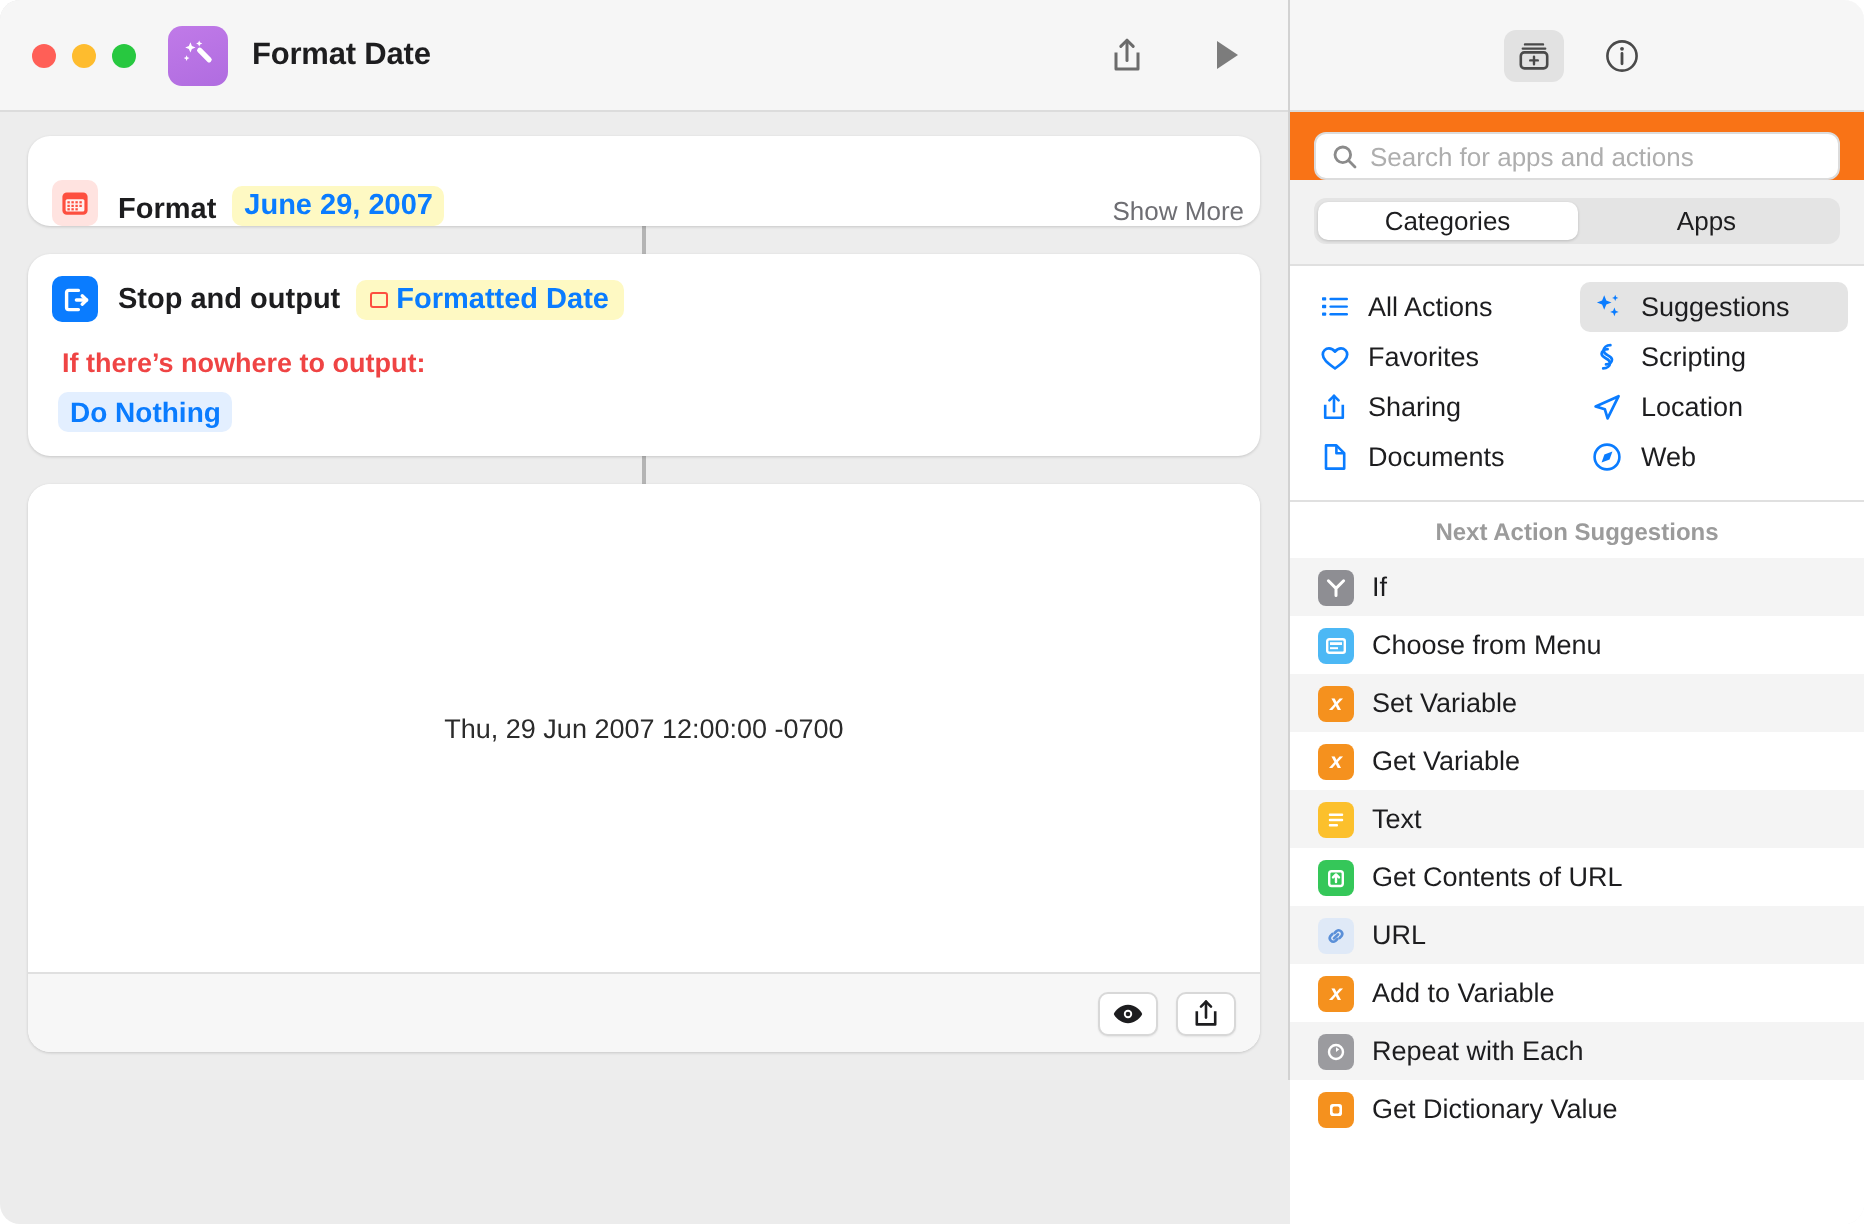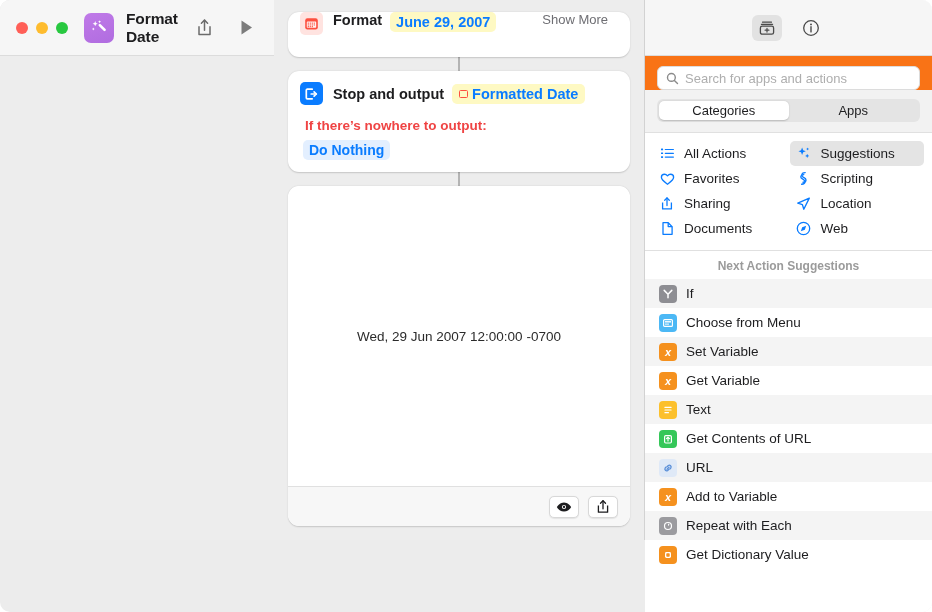--- a/index.html
+++ b/index.html
@@ -15,21 +15,21 @@
     width: 932px; height: 612px;
     display: flex;
     background: #ececec;
     border-radius: 10px;
     overflow: hidden;
   }
 
   
   .editor {
     width: 645px; height: 540px;
-    display: flex; flex-direction: row;
+    display: flex; flex-direction: column;
     background: #ededed;
     border-right: 1px solid #d2d2d2;
   }
   .titlebar {
     height: 56px; flex: 0 0 56px;
     display: flex; align-items: center;
     padding: 0 16px;
     background: #f6f6f6;
     border-bottom: 1px solid #dcdcdc;
   }
@@ -74,22 +74,22 @@
   .connector {
     width: 2px; height: 14px;
     background: #b4b4b4;
     margin: 0 auto;
     flex: 0 0 14px;
   }
 
   
   .card-format {
     height: 45px;
-    display: flex; align-items: flex-start;
-    padding: 0 22px 0 12px;
+    display: flex; align-items: flex-end;
+    padding: 0 8px 0 12px;
   }
   .act-icon {
     width: 23px; height: 23px; border-radius: 5px;
     display: flex; align-items: center; justify-content: center;
     flex: 0 0 23px;
   }
   .act-icon.calendar { background: #ffe3e0; }
   .act-icon.stop { background: #0a7cff; }
   .act-label {
     font-size: 14.5px; font-weight: bold; color: #1d1d1f;
@@ -369,21 +369,21 @@
           </div>
         </div>
         <div class="stop-sub">If there’s nowhere to output:</div>
         <div class="do-nothing">Do Nothing</div>
       </div>
 
       <div class="connector"></div>
 
       <div class="card card-preview">
         <div class="preview-body">
-          <div class="preview-text">Wed, 29 Jun 2007 12:00:00 -0700</div>
+          <div class="preview-text">Thu, 29 Jun 2007 12:00:00 -0700</div>
         </div>
         <div class="preview-footer">
           <div class="fbtn">
             <svg width="16" height="12" viewBox="0 0 16 12">
               <path d="M8 1.4C4.4 1.4 1.6 4.3 0.9 6c0.7 1.7 3.5 4.6 7.1 4.6S14.4 7.7 15.1 6C14.4 4.3 11.6 1.4 8 1.4z" fill="#1d1d1f"></path>
               <circle cx="8" cy="6" r="2.1" fill="#ffffff"></circle>
               <circle cx="8" cy="6" r="1.15" fill="#1d1d1f"></circle>
             </svg>
           </div>
           <div class="fbtn">

